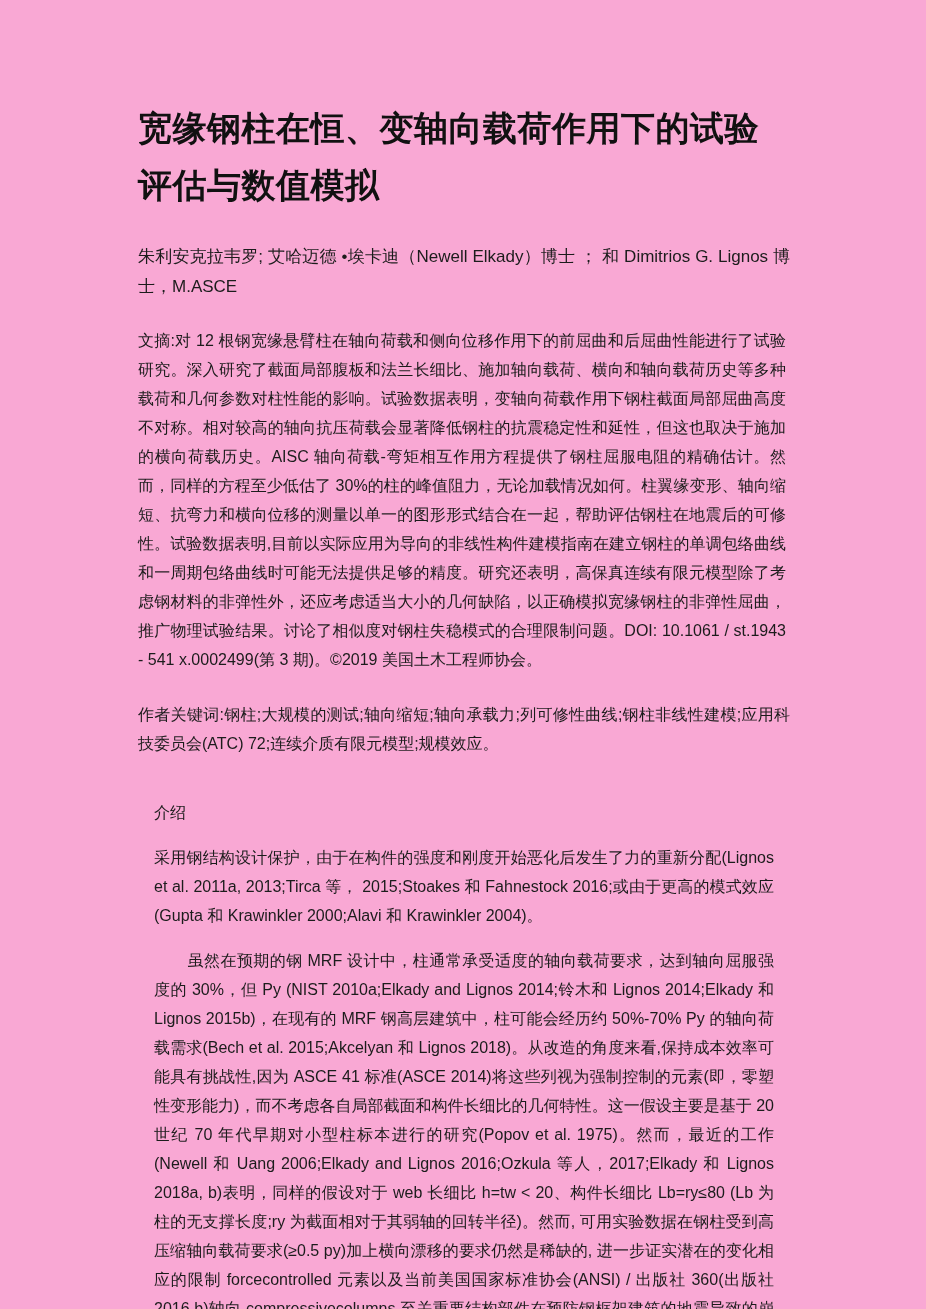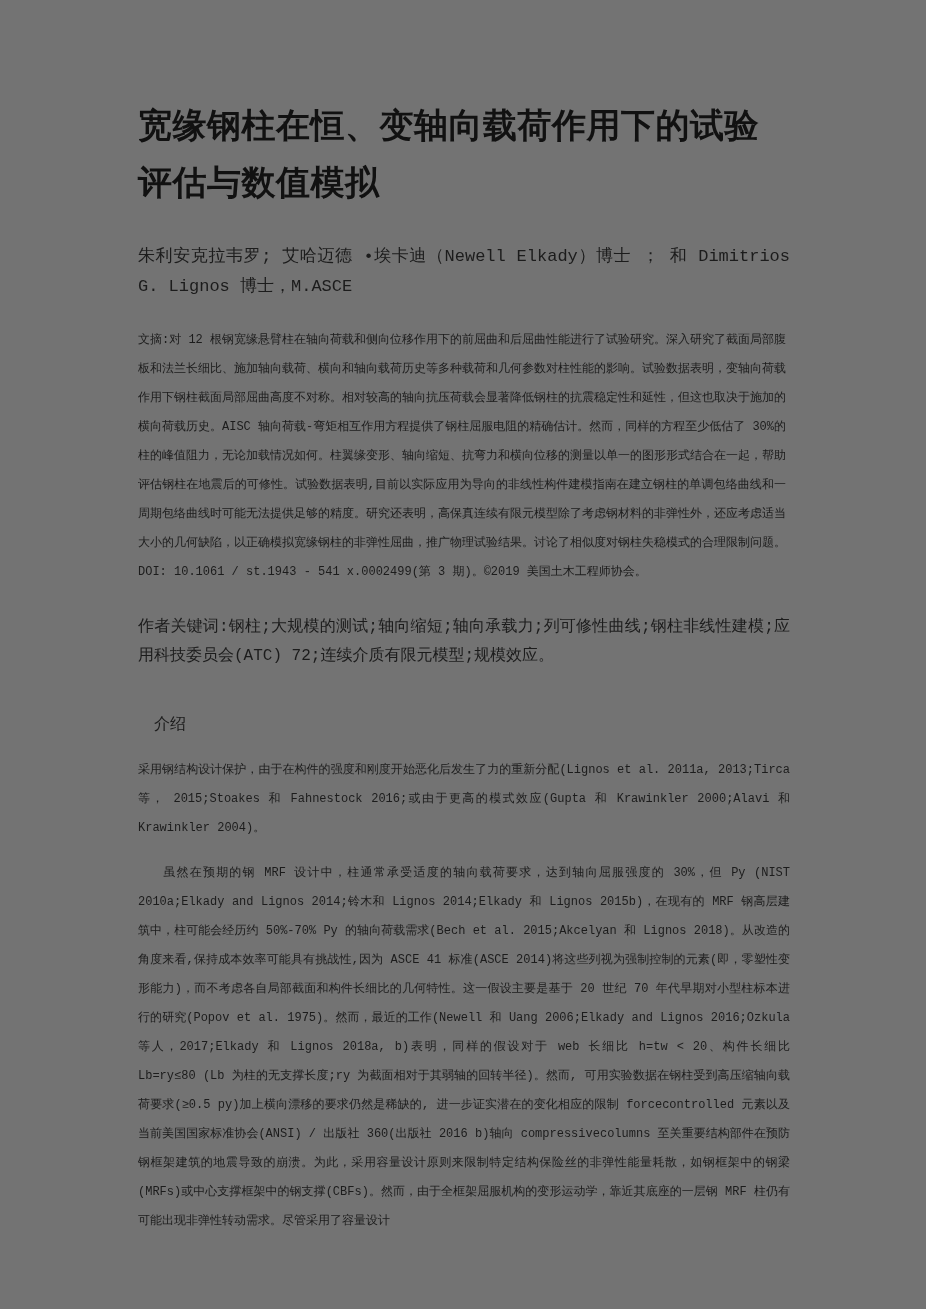--- a/index.html
+++ b/index.html
@@ -4,23 +4,23 @@
 <style>
   html, body {
     margin: 0;
     padding: 0;
     background: #ffffff;
   }
   .page {
     position: relative;
     width: 926px;
     height: 1309px;
-    background: #737373;
+    background: #f9a8d4;
     overflow: hidden;
-    font-family: Liberation Mono, monospace;
+    font-family: Liberation Sans, sans-serif;
     color: #1c1c1c;
   }
   .content {
     position: absolute;
     left: 138px;
     top: 100px;
     width: 652px;
   }
   .title {
     margin: 0;
@@ -32,43 +32,43 @@
     text-align: left;
   }
   .authors {
     margin: 28px 0 0 0;
     font-size: 17px;
     line-height: 30px;
     text-align: justify;
   }
   .abstract {
     margin: 24px 4px 0 0;
-    font-size: 12px;
+    font-size: 16px;
     line-height: 29px;
     text-align: justify;
     text-justify: inter-character;
   }
   .keywords {
     margin: 26px 0 0 0;
     font-size: 16px;
     line-height: 29px;
     text-align: justify;
   }
   .section {
     margin-top: 40px;
   }
   .section-heading {
     margin: 16px;
     font-size: 16px;
     line-height: 29px;
     font-weight: 400;
   }
   .para {
-    margin: 0;
-    font-size: 12px;
+    margin: 16px;
+    font-size: 16px;
     line-height: 29px;
     text-align: justify;
     text-justify: inter-character;
   }
   .para-indent {
     margin-top: 16px;
     text-indent: 2.1em;
   }
 </style>
 </head>

